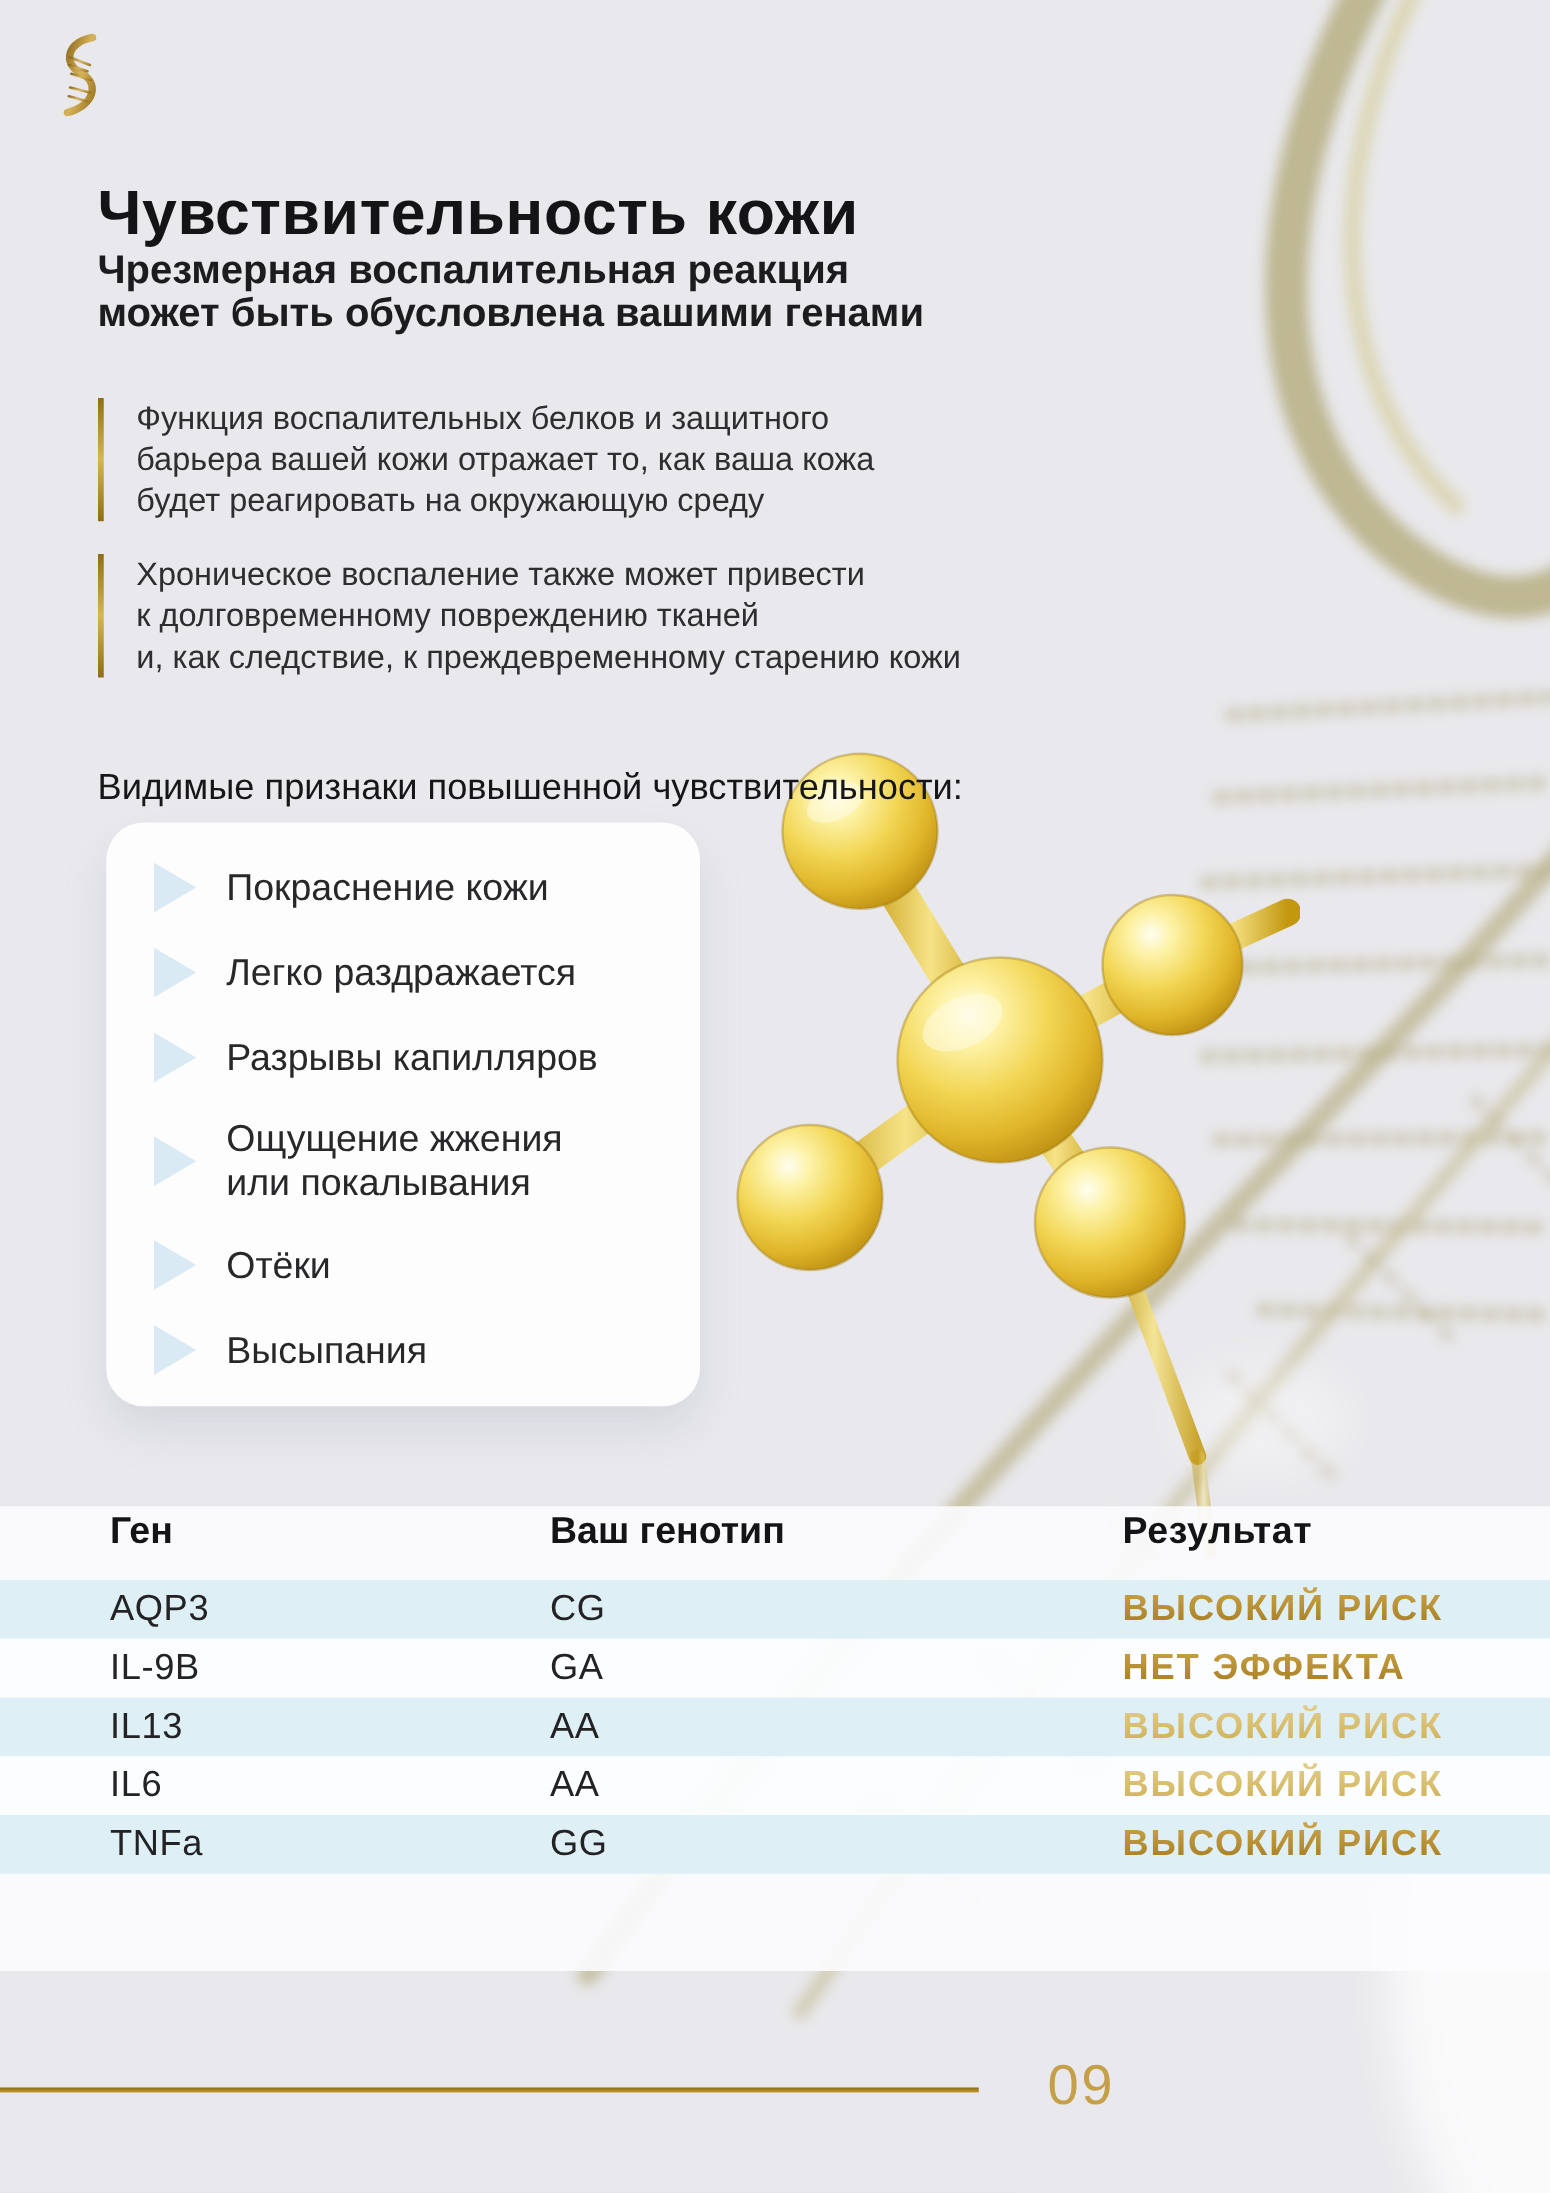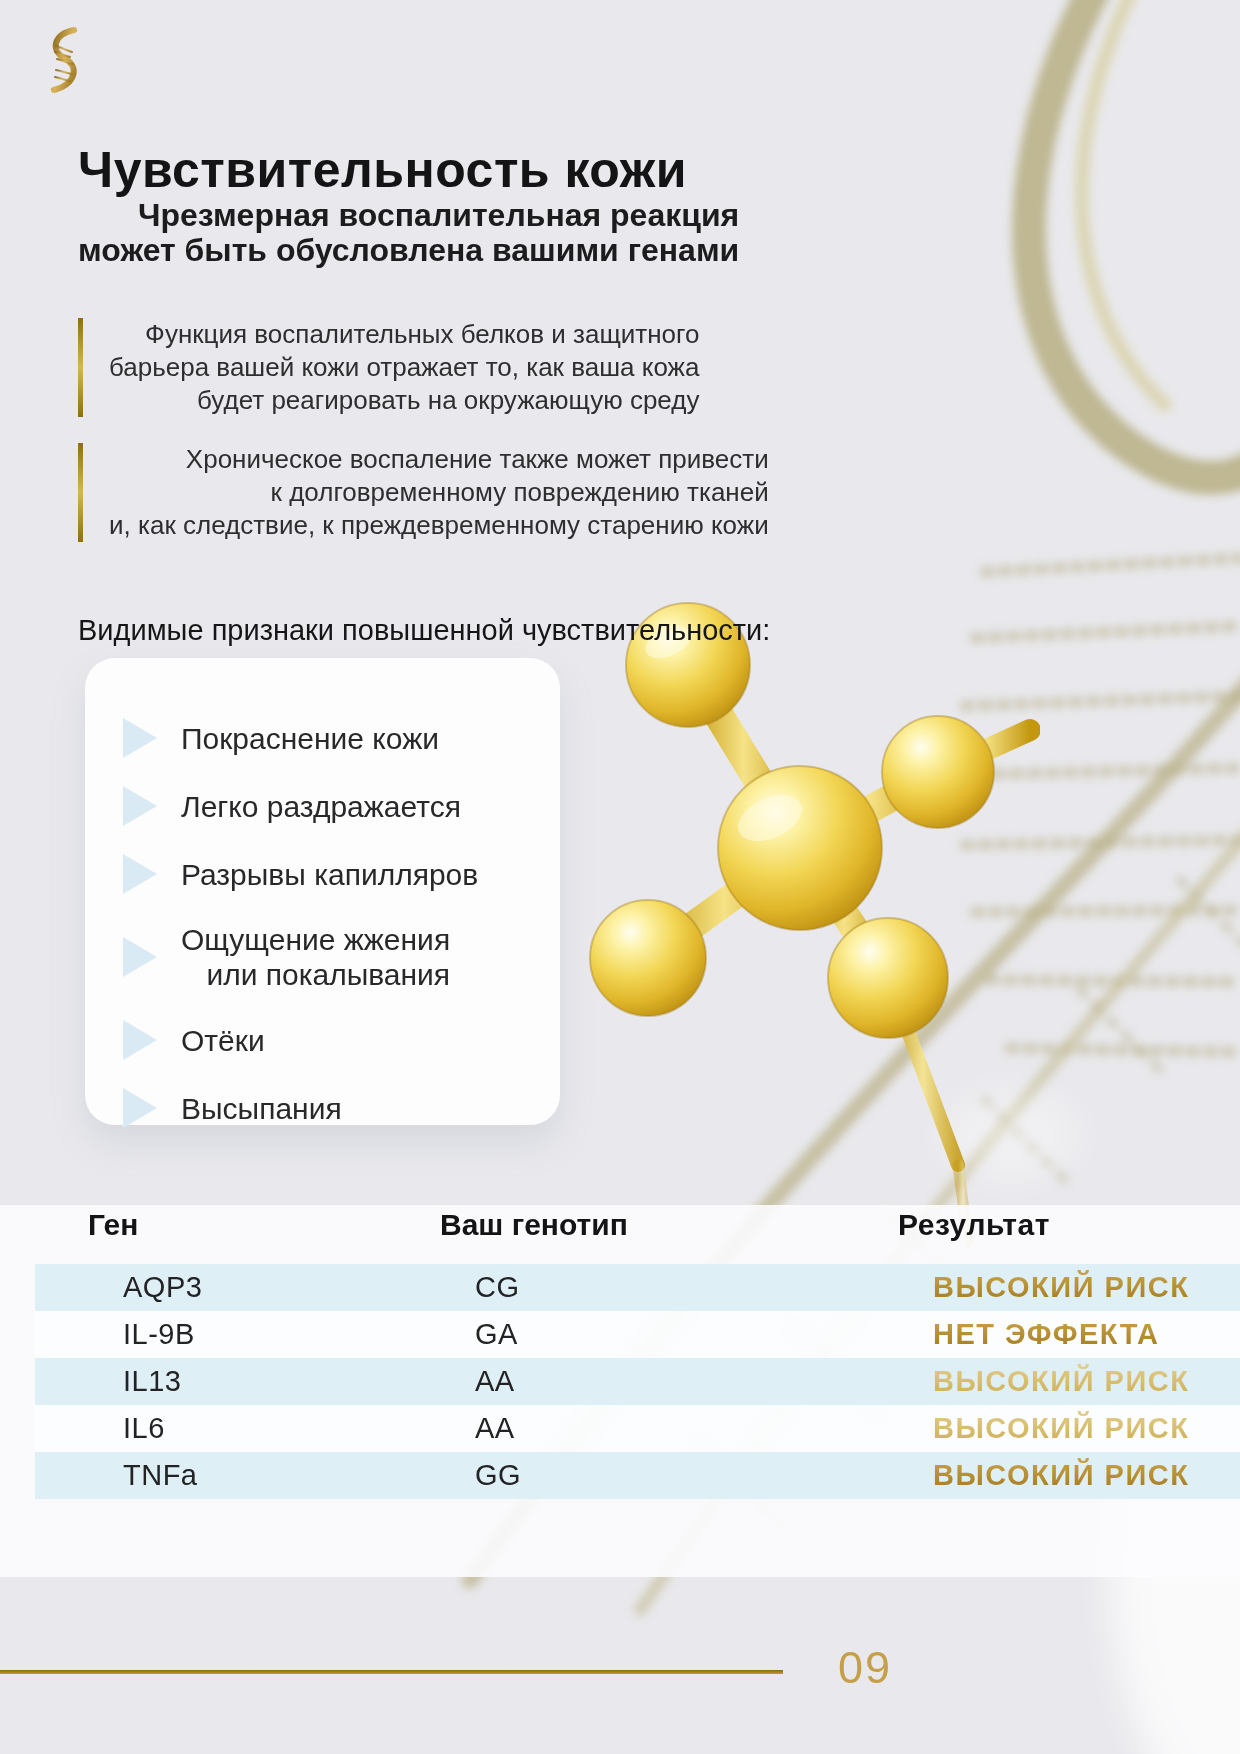--- a/index.html
+++ b/index.html
@@ -1,42 +1,42 @@
 <!DOCTYPE html>
 <html><head>
 <meta charset="utf-8">
 <style>
   html,body{margin:0;padding:0;}
   body{font-family:"Liberation Sans", sans-serif; background:#dcdce0;}
-  .page{position:relative;width:1240px;height:1754px;background:#e9e9ed;overflow:hidden;margin:0 auto;text-align:right;}
+  .page{position:relative;width:1240px;height:1754px;background:#e9e9ed;overflow:hidden;margin:0 auto;}
   .layer{position:absolute;inset:0;pointer-events:none;}
 
   
   .title{position:absolute;left:78px;top:108px;font-size:50px;line-height:56px;font-weight:800;color:#141416;letter-spacing:.5px;z-index:3;}
   .subtitle{position:absolute;left:78px;top:198px;font-size:32px;line-height:35px;font-weight:700;color:#1c1c1e;white-space:pre-line;z-index:3;}
   .para{position:absolute;left:78px;font-size:26px;line-height:33px;color:#2e2e30;white-space:pre-line;z-index:3;
         border-left:5px solid #14532d;border-image:linear-gradient(180deg,#8f6b16,#d7b45a,#8f6b16) 1;padding-left:26px;}
   .para1{top:318px;}
   .para2{top:443px;}
   .signs-heading{position:absolute;left:78px;top:590px;font-size:29px;font-weight:400;color:#161618;z-index:3;}
 
   
   .card{position:absolute;left:85px;top:658px;width:475px;height:467px;background:#fdfdfe;border-radius:30px;
         box-shadow:0 18px 35px rgba(130,140,155,.18);z-index:2;}
-  .card-list{position:absolute;inset:0;padding:60px 20px 0 38px;display:flex;flex-direction:column;gap:28px;}
+  .card-list{position:absolute;inset:0;padding:32px 20px 0 38px;display:flex;flex-direction:column;gap:28px;}
   .sign-item{display:flex;align-items:center;min-height:40px;}
   .tri{width:34px;height:40px;background:#d9eaf4;clip-path:polygon(0 0,100% 50%,0 100%);margin-right:24px;flex-shrink:0;}
   .sign-label{font-size:30px;line-height:35px;color:#28282a;white-space:pre-line;}
 
   
   .table-band{position:absolute;left:0;top:1205px;width:1240px;height:372px;background:rgba(252,252,254,.90);z-index:2;}
   .t-head{position:relative;height:40px;}
   .t-head span{position:absolute;font-size:30px;font-weight:800;color:#141416;line-height:40px;}
   .t-rows{margin-top:19px;}
-  .t-row{position:relative;height:47px;margin-left:35px;}
+  .t-row{position:relative;height:47px;}
   .t-row.blue{background:rgba(221,238,246,.95);}
   .t-row.white{background:rgba(252,253,254,.6);}
   .cell{position:absolute;line-height:47px;font-size:29px;color:#232325;letter-spacing:.5px;}
   .c1{left:88px;} .c2{left:440px;} .c3{left:898px;font-weight:600;letter-spacing:1.5px;}
   .res-strong{background:linear-gradient(180deg,#d2ac50,#9a7016);-webkit-background-clip:text;background-clip:text;color:transparent;}
   .res-light{background:linear-gradient(180deg,#e5d194,#c7a càng845) ;}
   .res-light{background:linear-gradient(180deg,#e6d296,#c8a845);-webkit-background-clip:text;background-clip:text;color:transparent;}
 
   
   .footer-line{position:absolute;left:0;top:1670px;width:783px;height:4px;

